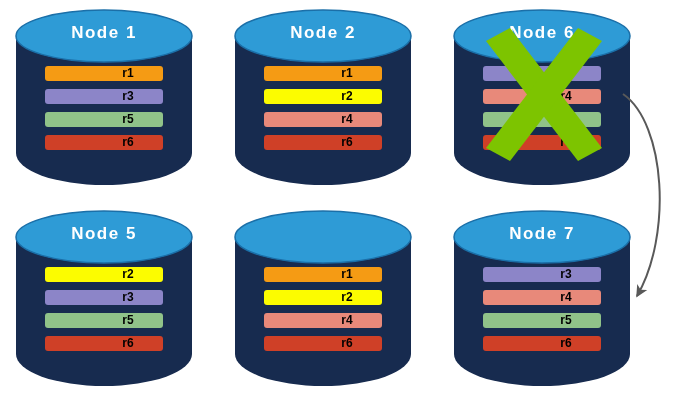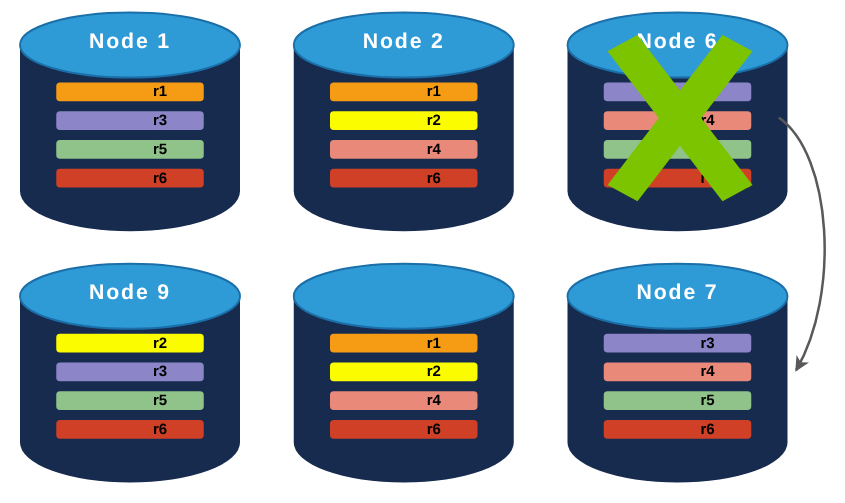--- a/index.html
+++ b/index.html
@@ -145,21 +145,21 @@
             <polygon points="34,33 58,20 150,140 126,153"></polygon>
             <polygon points="150,33 126,20 34,140 58,153"></polygon>
           </g>
         </svg>
       </div>
       <div class="node" style="left: 14px; top: 209px;">
         <svg class="cyl-svg" viewBox="0 0 180 177" xmlns="http://www.w3.org/2000/svg">
           <path d="M2,28 L2,145 A88,32 0 0,0 178,145 L178,28 Z" fill="#172B4F"></path>
           <ellipse cx="90" cy="28" rx="88" ry="26" fill="#2E9BD6" stroke="#1B6FA8" stroke-width="1.5"></ellipse>
         </svg>
-        <div class="node-title">Node 9</div>
+        <div class="node-title">Node 5</div>
         <div class="rows">
           <div class="row-bar" style="background:#FCFC00;">r2</div>
           <div class="row-bar" style="background:#8C85C8;">r3</div>
           <div class="row-bar" style="background:#90C389;">r5</div>
           <div class="row-bar" style="background:#CF4027;">r6</div>
         </div>
       </div>
       <div class="node" style="left: 233px; top: 209px;">
         <svg class="cyl-svg" viewBox="0 0 180 177" xmlns="http://www.w3.org/2000/svg">
           <path d="M2,28 L2,145 A88,32 0 0,0 178,145 L178,28 Z" fill="#172B4F"></path>

